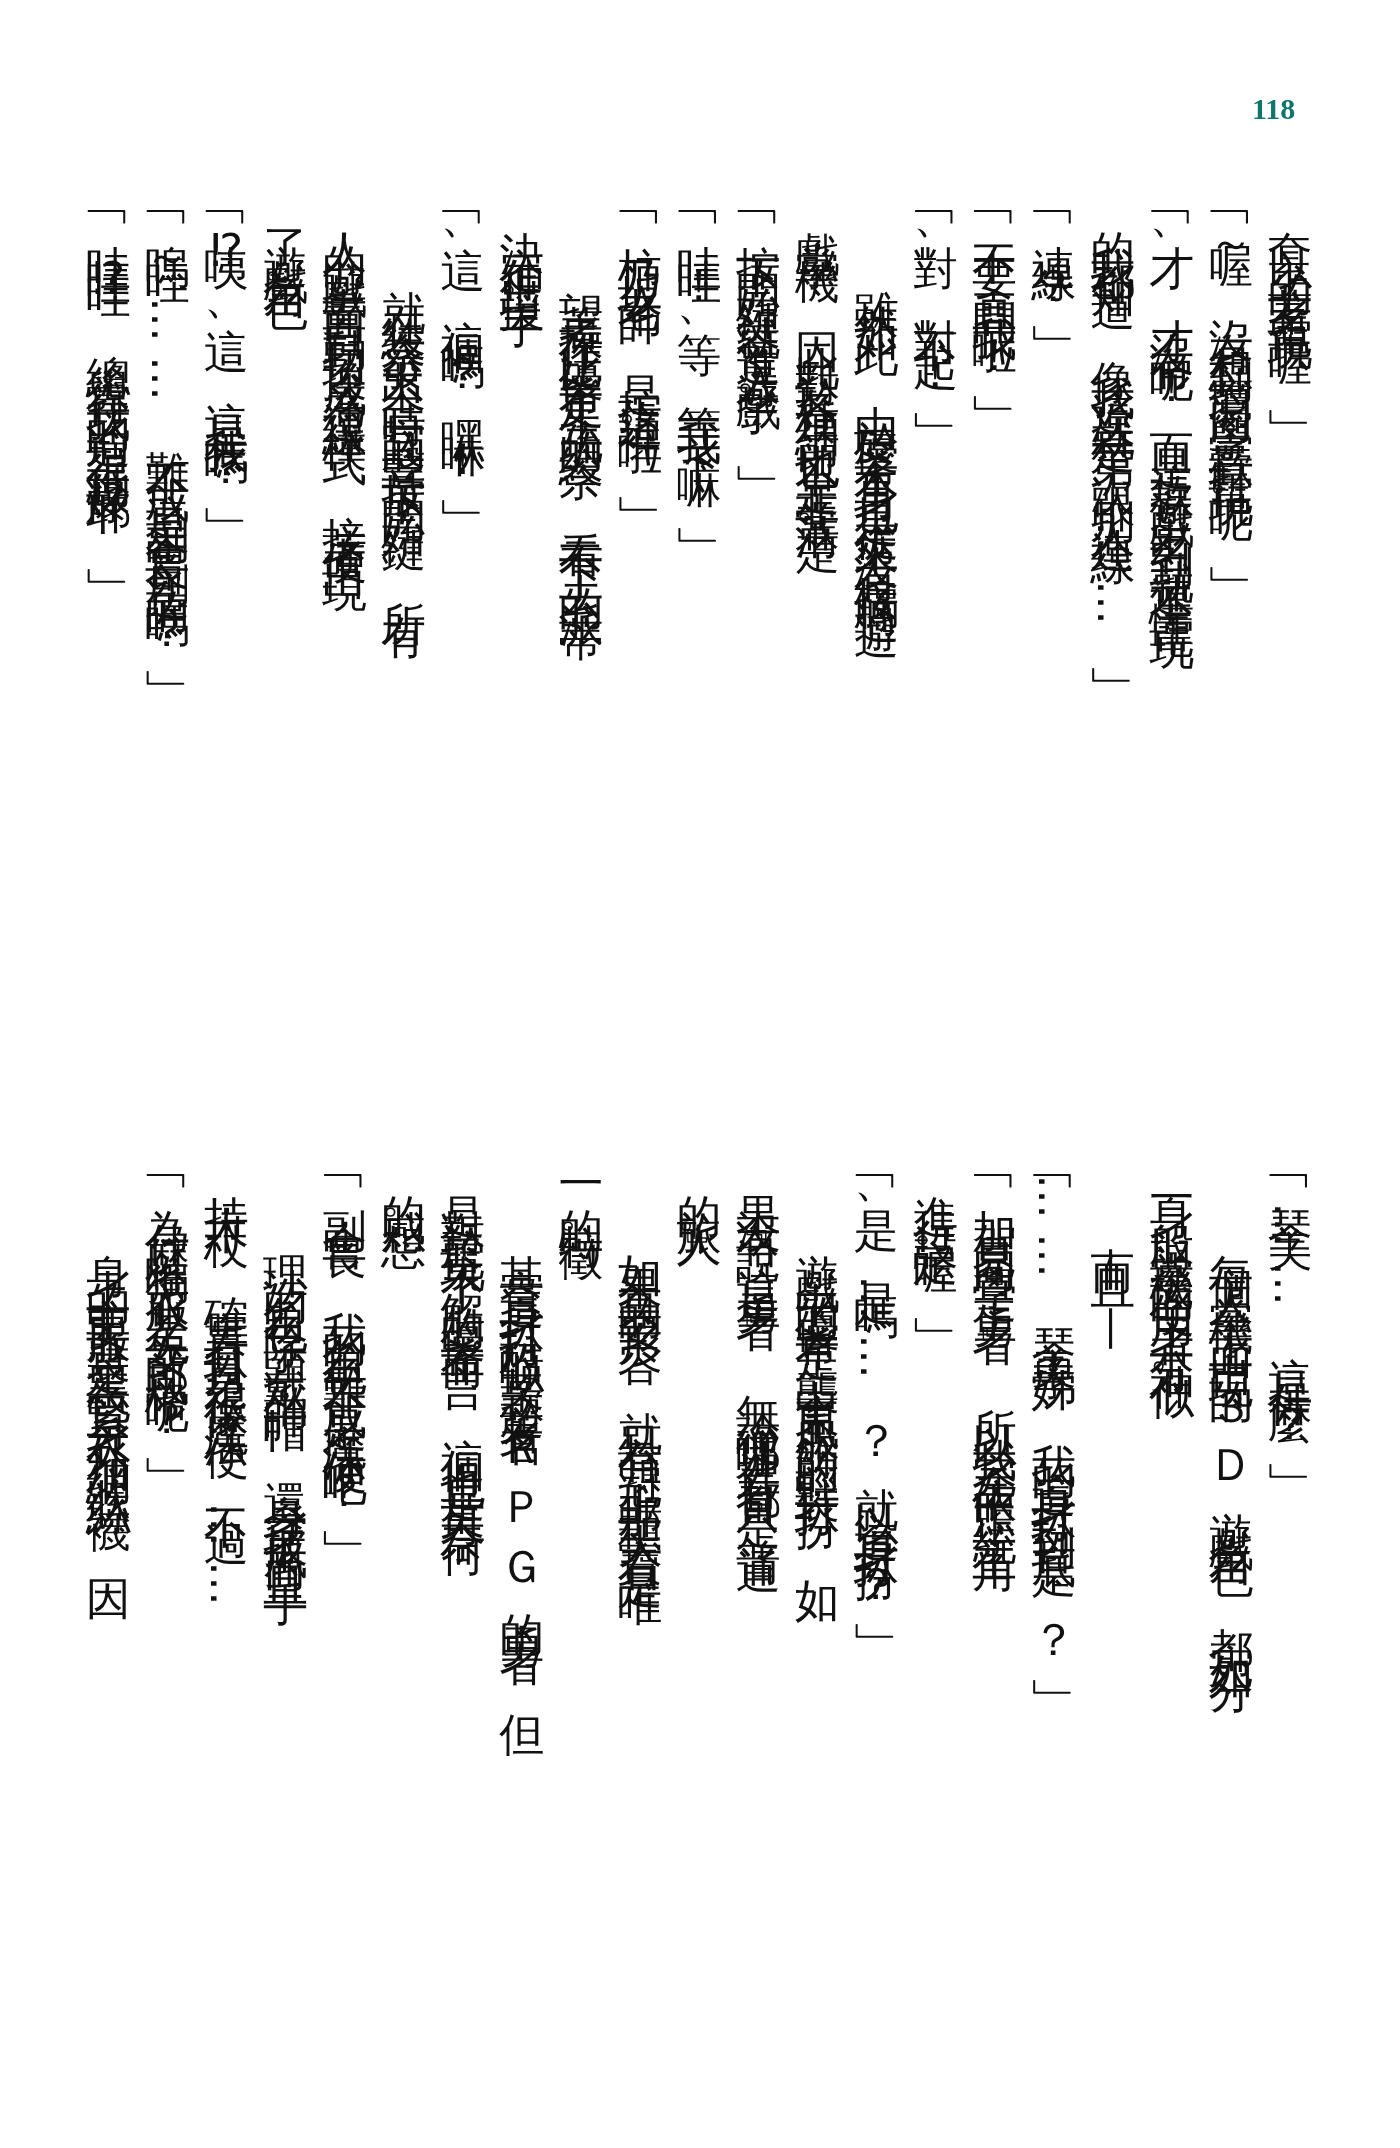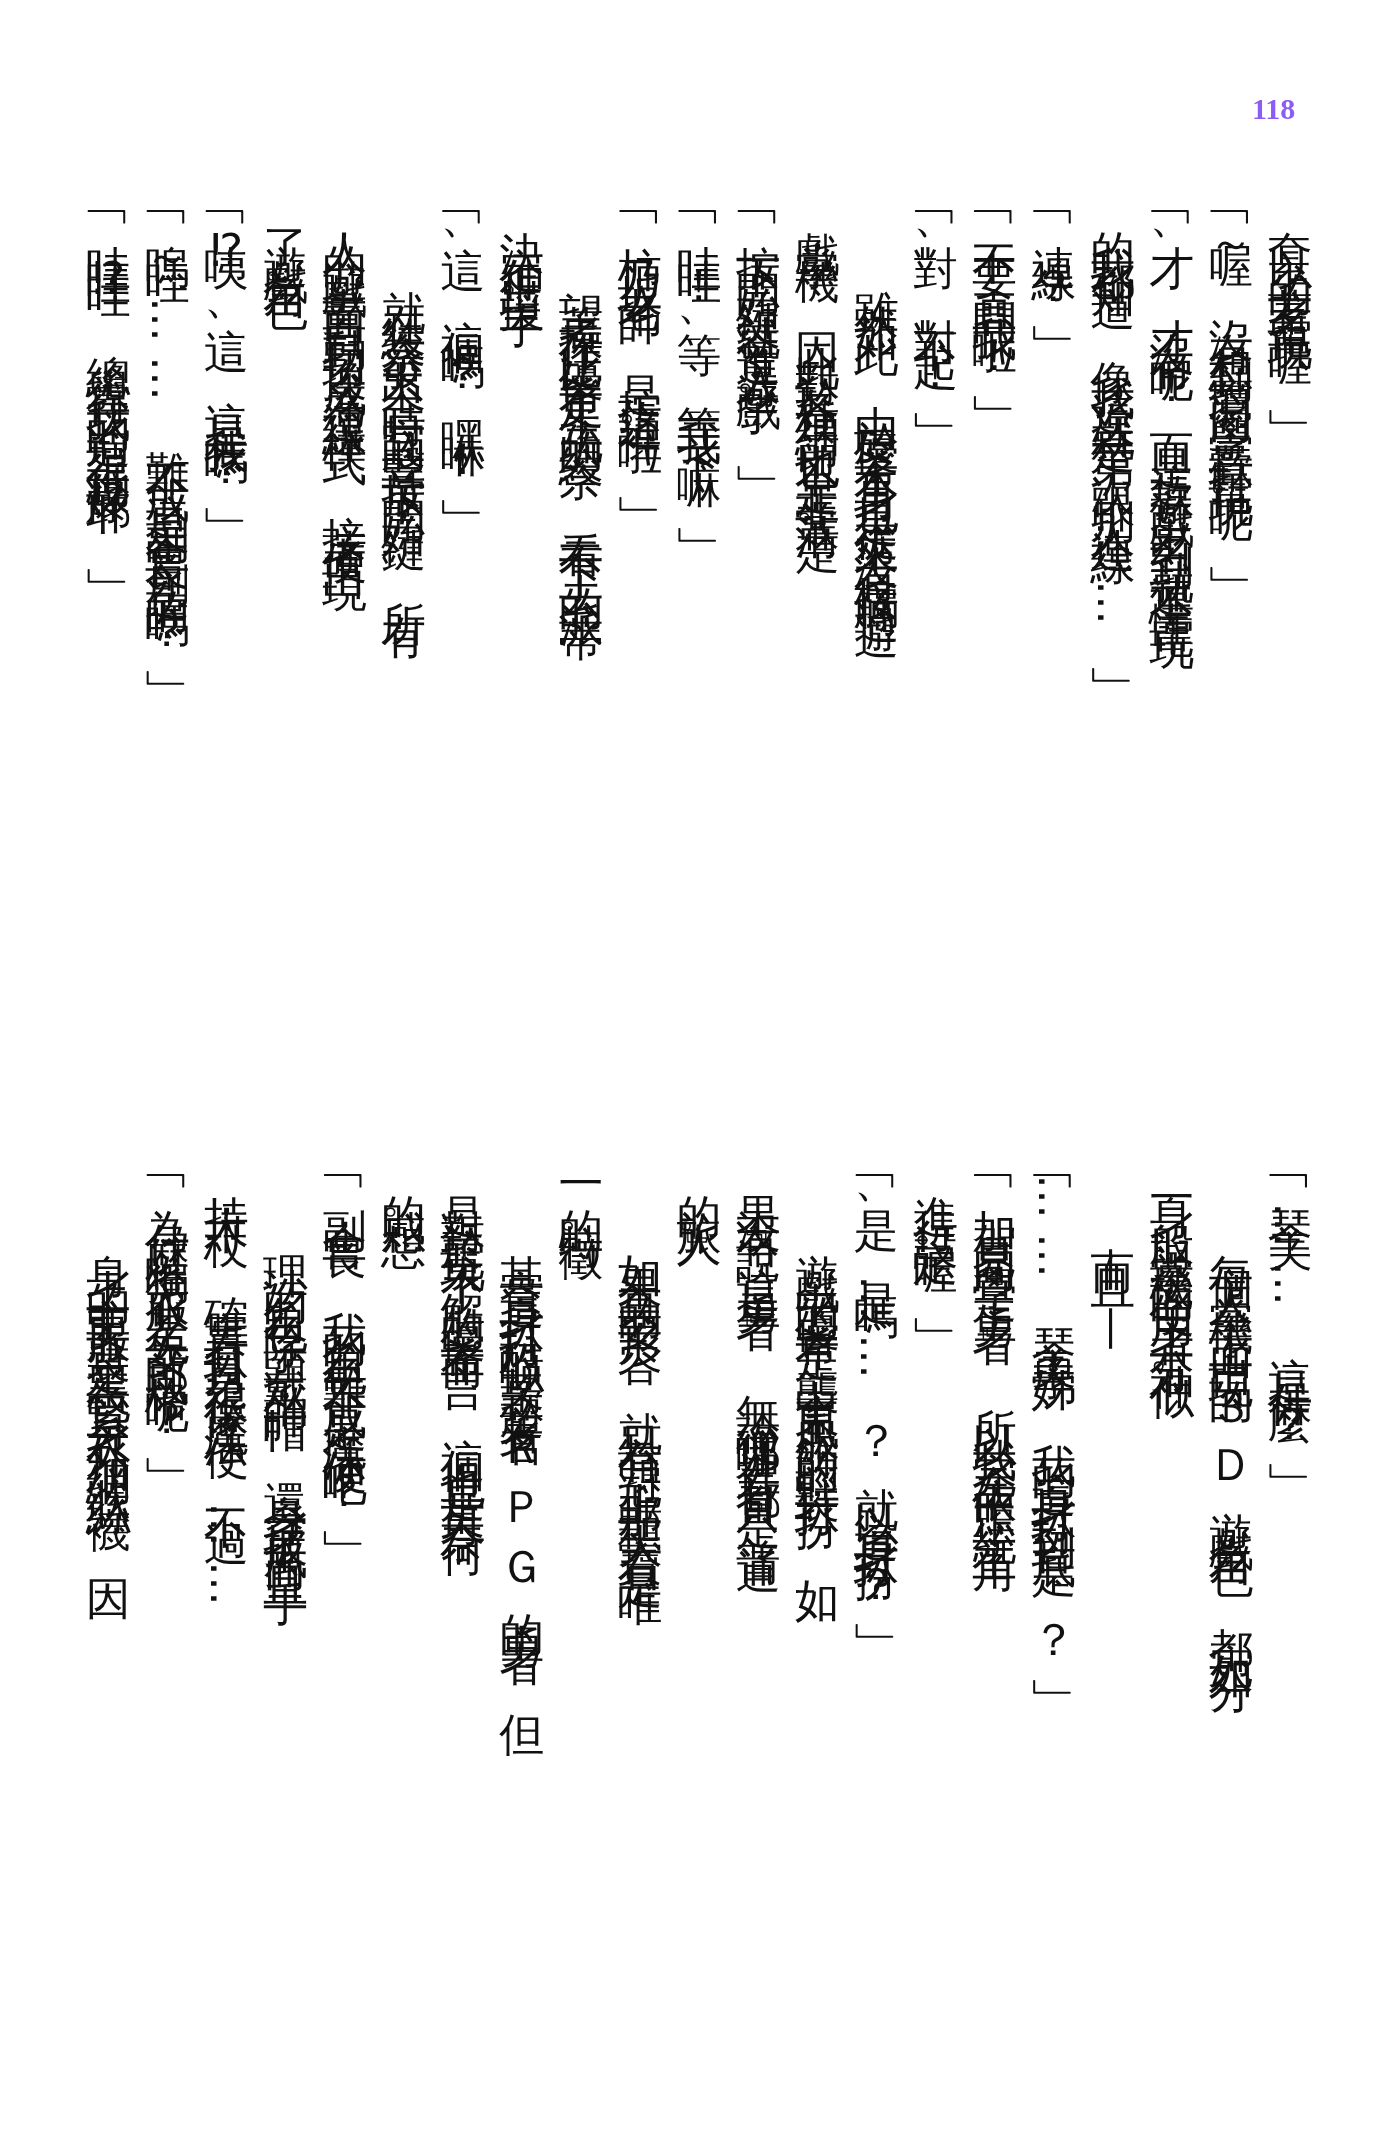--- a/index.html
+++ b/index.html
@@ -1,20 +1,20 @@
 <!DOCTYPE html>
 <html><head>
 <meta charset="utf-8">
 <style>
   html, body { margin: 0; padding: 0; background: #ffffff; }
   body { width: 1400px; height: 2148px; position: relative; overflow: hidden; }
   .page-number {
     position: absolute; left: 1252px; top: 92px;
     font-family: "Liberation Serif", "DejaVu Serif", serif;
-    font-size: 30px; font-weight: bold; color: #8b5cf6; text-align: right;
+    font-size: 30px; font-weight: bold; color: #0f766e; text-align: right;
   }
   .text-block {
     position: absolute; right: 80px; width: 1242px;
     writing-mode: vertical-rl;
     font-family: "DejaVu Sans", "Liberation Sans", sans-serif;
     font-size: 45px; line-height: 59.1px;
     letter-spacing: 14px;
     color: #111;
   }
   .text-block.top { top: 196px; height: 860px; }

